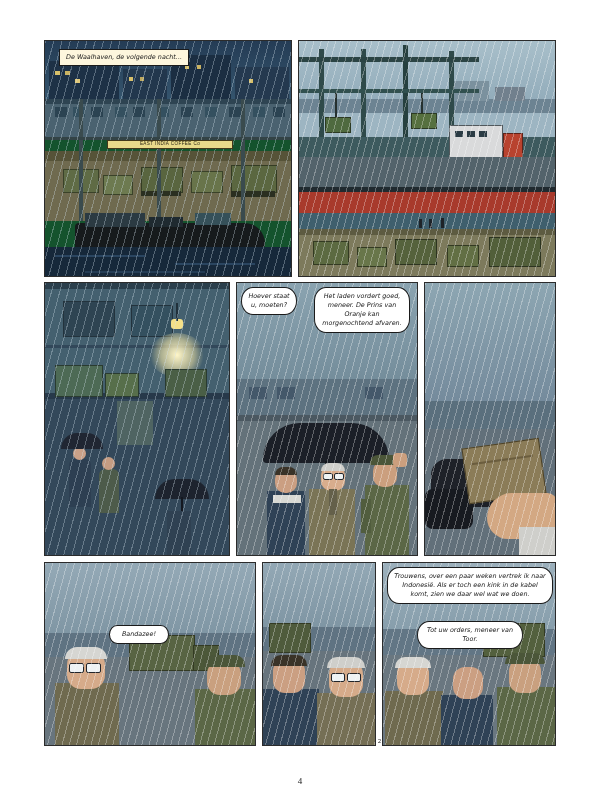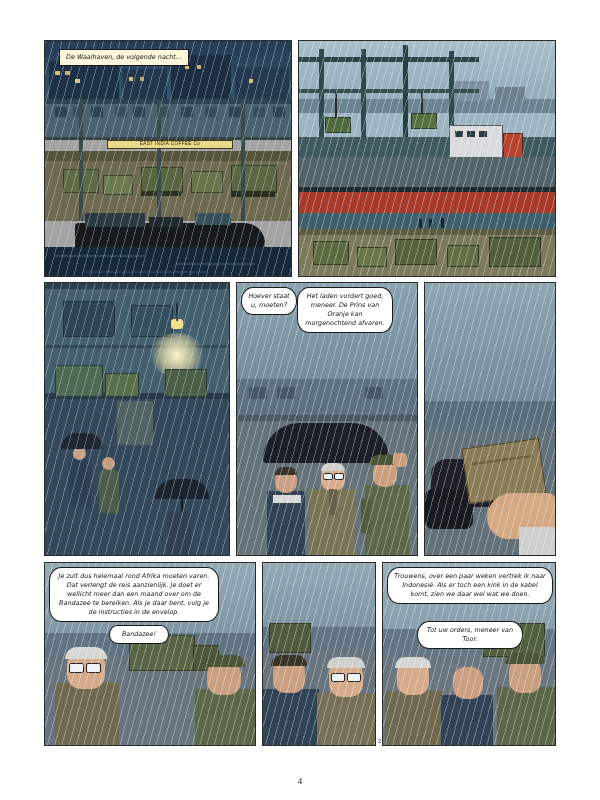--- a/index.html
+++ b/index.html
@@ -94,21 +94,21 @@
     line-height:1;
     padding:1px 0;
     z-index:4;
   }
 </style>
 </head>
 <body>
 
 <div class="page">
 
-  <div class="panel" style="left:44px;top:40px;width:248px;height:237px;background:#a3a3a3;">
+  <div class="panel" style="left:44px;top:40px;width:248px;height:237px;background:#14532d;">
 
     <div class="sh" style="left:0;top:0;width:100%;height:60px;background:linear-gradient(#243c55,#35556e);"></div>
 
     <div class="sh" style="left:4px;top:20px;width:70px;height:42px;background:#1d3146;"></div>
     <div class="sh" style="left:78px;top:28px;width:44px;height:34px;background:#22374d;"></div>
     <div class="sh" style="left:126px;top:14px;width:60px;height:48px;background:#1b2e42;"></div>
     <div class="sh" style="left:190px;top:26px;width:54px;height:36px;background:#24394f;"></div>
 
     <div class="sh" style="left:10px;top:30px;width:5px;height:4px;background:#d8c06a;"></div>
     <div class="sh" style="left:20px;top:30px;width:5px;height:4px;background:#cbb463;"></div>
@@ -273,21 +273,21 @@
     <div class="sh" style="left:92px;top:206px;width:8px;height:26px;background:#64604a;"></div>
 
     <div class="sh" style="left:128px;top:202px;width:44px;height:72px;background:#5b6746;"></div>
     <div class="sh" style="left:136px;top:178px;width:24px;height:26px;border-radius:10px;background:#cb9f7e;"></div>
     <div class="sh" style="left:133px;top:172px;width:30px;height:10px;border-radius:8px 8px 0 0;background:#4b5639;"></div>
     <div class="sh" style="left:156px;top:170px;width:14px;height:14px;border-radius:4px;background:#cb9f7e;"></div>
     <div class="sh" style="left:124px;top:216px;width:10px;height:34px;background:#515d3e;"></div>
     <div class="rain"></div>
 
     <div class="balloon" style="left:4px;top:4px;width:56px;">Hoever staat u, moeten?</div>
-    <div class="balloon" style="left:60px;top:4px;width:96px;">Het laden vordert goed, meneer. De Prins van Oranje kan morgenochtend afvaren.</div>
+    <div class="balloon" style="left:77px;top:4px;width:96px;">Het laden vordert goed, meneer. De Prins van Oranje kan morgenochtend afvaren.</div>
   </div>
 
   <div class="panel" style="left:424px;top:282px;width:132px;height:274px;background:#7e96a3;">
     <div class="sh" style="left:0;top:0;width:100%;height:130px;background:linear-gradient(#8da6b2,#72889a);"></div>
     <div class="sh" style="left:0;top:118px;width:132px;height:28px;background:#5a6f7d;"></div>
     <div class="sh" style="left:0;top:146px;width:132px;height:128px;background:#62707a;"></div>
 
     <div class="sh" style="left:6px;top:176px;width:78px;height:48px;border-radius:16px 26px 20px 10px;background:#1e2128;"></div>
     <div class="sh" style="left:0;top:206px;width:48px;height:40px;background:#171a20;border-radius:8px;"></div>
     <div class="sh" style="left:40px;top:160px;width:76px;height:54px;background:#8b7c58;border:1px solid #4b4128;transform:rotate(-8deg);"></div>
@@ -311,21 +311,20 @@
     <div class="sh" style="left:22px;top:88px;width:38px;height:38px;border-radius:14px;background:#d6ab8a;"></div>
     <div class="sh" style="left:20px;top:84px;width:42px;height:12px;border-radius:12px 12px 0 0;background:#d6d6d2;"></div>
     <div class="sh" style="left:24px;top:100px;width:13px;height:8px;border:1px solid #22252a;border-radius:2px;background:#eef2f3;"></div>
     <div class="sh" style="left:41px;top:100px;width:13px;height:8px;border:1px solid #22252a;border-radius:2px;background:#eef2f3;"></div>
 
     <div class="sh" style="left:150px;top:126px;width:62px;height:58px;background:#5b6746;"></div>
     <div class="sh" style="left:162px;top:98px;width:34px;height:34px;border-radius:13px;background:#c9a07f;"></div>
     <div class="sh" style="left:158px;top:92px;width:42px;height:12px;border-radius:10px 10px 0 0;background:#4b5639;"></div>
     <div class="rain"></div>
 
-    <div class="balloon" style="left:4px;top:4px;width:170px;">Je zult dus helemaal rond Afrika moeten varen. Dat verlengt de reis aanzienlijk. Je doet er wellicht meer dan een maand over om de Bandazee te bereiken. Als je daar bent, volg je de instructies in de envelop.</div>
     <div class="balloon" style="left:64px;top:62px;width:60px;">Bandazee!</div>
   </div>
 
   <div class="panel" style="left:262px;top:562px;width:114px;height:184px;background:#8aa0ad;">
     <div class="sh" style="left:0;top:0;width:100%;height:80px;background:linear-gradient(#93a8b5,#7a919f);"></div>
     <div class="sh" style="left:0;top:64px;width:114px;height:24px;background:#5f7382;"></div>
     <div class="sh" style="left:0;top:88px;width:114px;height:96px;background:#67747d;"></div>
     <div class="sh" style="left:6px;top:60px;width:40px;height:28px;background:#4f5b3c;border:1px solid #333a23;"></div>
 
     <div class="sh" style="left:0;top:126px;width:56px;height:58px;background:#2f4256;"></div>

